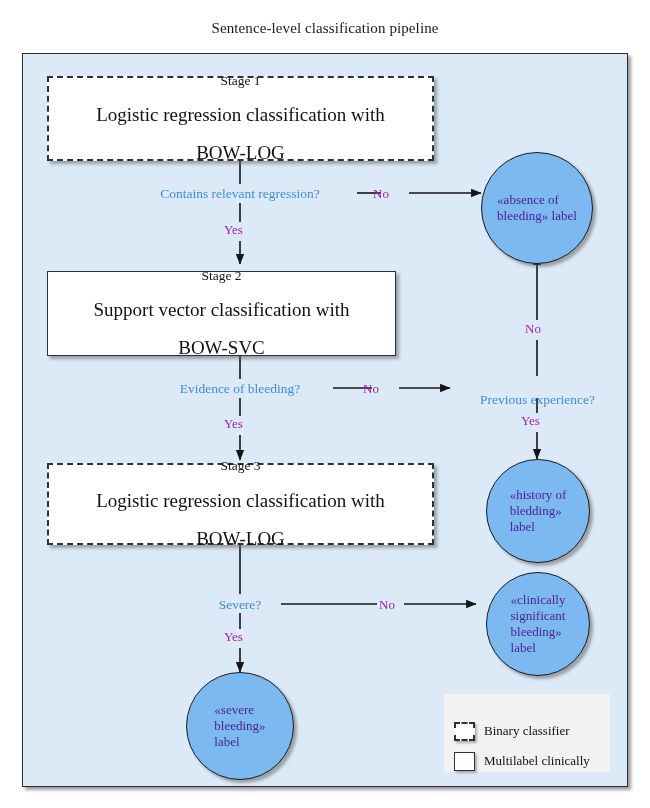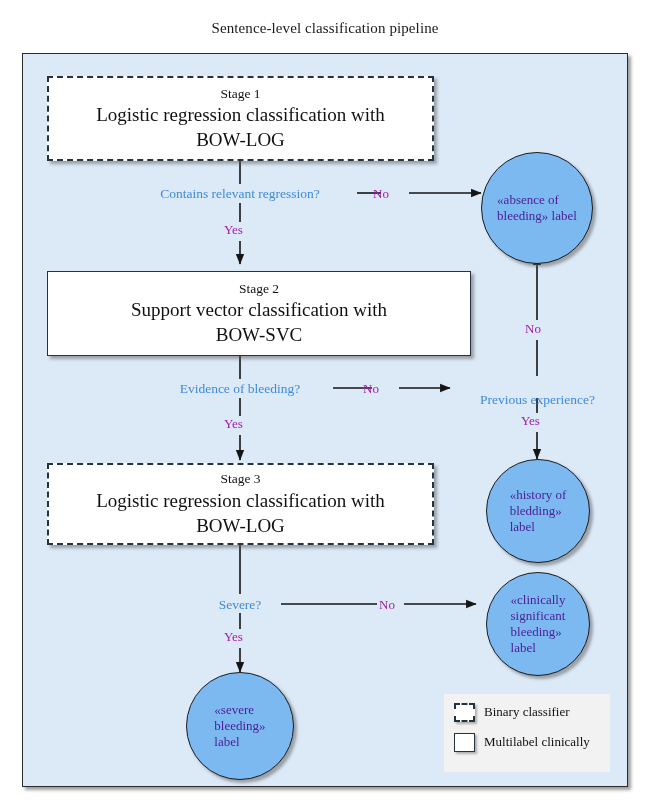--- a/index.html
+++ b/index.html
@@ -42,20 +42,21 @@
     box-sizing: border-box;
     display: flex;
     flex-direction: column;
     align-items: center;
     justify-content: center;
     text-align: center;
     color: #111111;
     font-size: 13.5px;
     line-height: 1.32;
     box-shadow: 3px 3px 3px rgba(90,90,90,0.5);
+    gap: 13px;
   }
   .stage-box.binary {
     border: 2px dashed #25323f;
   }
   .stage-box.multilabel {
     border: 1.7px solid #25323f;
   }
   .stage-title { font-size: 13.5px; }
   .stage-line { font-size: 19px; }
 
@@ -97,21 +98,21 @@
     pointer-events: none;
   }
   #legend-box {
     position: absolute;
     left: 444px;
     top: 694px;
     width: 166px;
     height: 78px;
     background: #f2f2f2;
     box-sizing: border-box;
-    padding: 3px 10px;
+    padding: 22px 10px;
   }
   .legend-row {
     display: flex;
     align-items: center;
     height: 30px;
   }
   .legend-swatch {
     width: 21px;
     height: 19px;
     background: #ffffff;
@@ -174,21 +175,21 @@
     <line x1="281" y1="604" x2="377" y2="604" stroke="#151515" stroke-width="1.6"></line>
     <line x1="404" y1="604" x2="476" y2="604" stroke="#151515" stroke-width="1.6" marker-end="url(#arrowhead)"></line>
   </svg>
 
   <div class="stage-box binary" style="left:47px; top:76px; width:387px; height:85px;">
     <div class="stage-title">Stage 1</div>
     <div class="stage-line">Logistic regression classification with</div>
     <div class="stage-line">BOW-LOG</div>
   </div>
 
-  <div class="stage-box multilabel" style="left:47px; top:271px; width:424px; height:85px;">
+  <div class="stage-box multilabel" style="left:47px; top:271px; width:349px; height:85px;">
     <div class="stage-title">Stage 2</div>
     <div class="stage-line">Support vector classification with</div>
     <div class="stage-line">BOW-SVC</div>
   </div>
 
   <div class="stage-box binary" style="left:47px; top:463px; width:387px; height:82px;">
     <div class="stage-title">Stage 3</div>
     <div class="stage-line">Logistic regression classification with</div>
     <div class="stage-line">BOW-LOG</div>
   </div>

